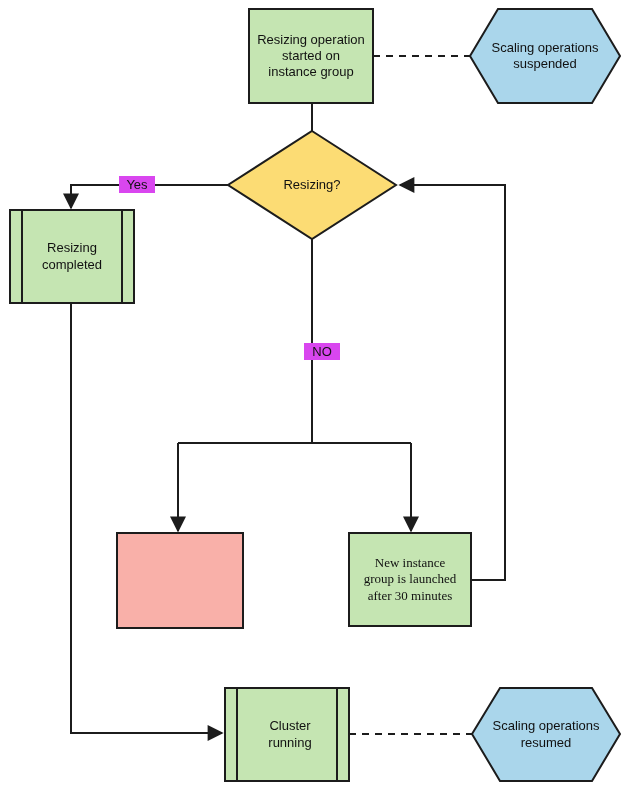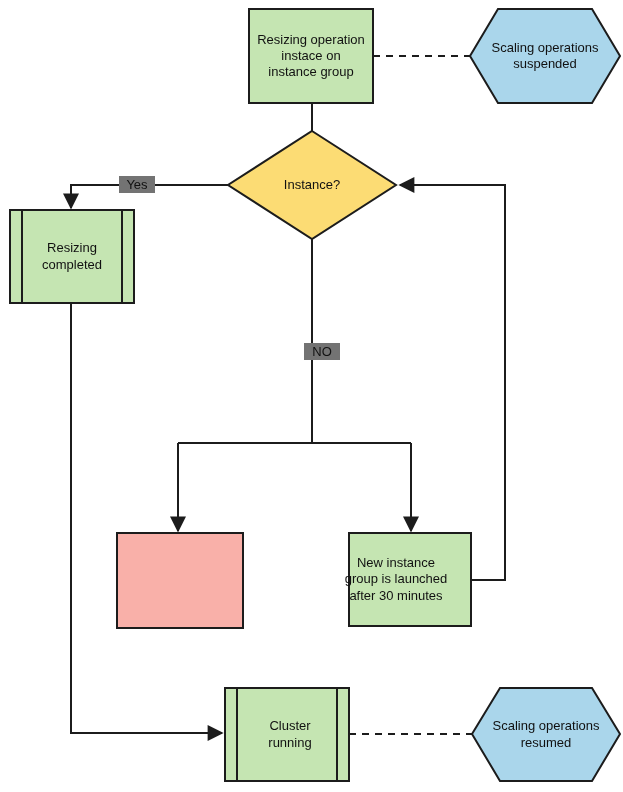--- a/index.html
+++ b/index.html
@@ -33,21 +33,21 @@
     color: #111111;
     pointer-events: none;
   }
   .edge-label {
     position: absolute;
     display: flex;
     align-items: center;
     justify-content: center;
     font-size: 13px;
     color: #111111;
-    background: #737373;
+    background: #d946ef;
     padding: 0 2px;
     pointer-events: none;
   }
 </style>
 </head>
 <body>
 
 <div id="canvas">
 
   <svg id="shape-layer" width="623" height="792" viewBox="0 0 623 792" xmlns="http://www.w3.org/2000/svg">
@@ -80,33 +80,33 @@
       <rect x="117" y="533" width="126" height="95" fill="#f9b0a9"></rect>
       <rect x="349" y="533" width="122" height="93" fill="#c5e5b2"></rect>
       <rect x="225" y="688" width="124" height="93" fill="#c5e5b2"></rect>
       <line x1="237" y1="688" x2="237" y2="781"></line>
       <line x1="337" y1="688" x2="337" y2="781"></line>
       <polygon points="472,734 500,688 592,688 620,734 592,781 500,781" fill="#aad6eb"></polygon>
     </g>
   </svg>
 
   <div class="node-label" style="left:249px; top:9px; width:124px; height:94px;">Resizing operation
-instace on
+started on
 instance group</div>
 
   <div class="node-label" style="left:470px; top:9px; width:150px; height:94px;">Scaling operations
 suspended</div>
 
-  <div class="node-label" style="left:228px; top:131px; width:168px; height:108px;">Instance?</div>
+  <div class="node-label" style="left:228px; top:131px; width:168px; height:108px;">Resizing?</div>
 
   <div class="node-label" style="left:22px; top:210px; width:100px; height:93px;">Resizing
 completed</div>
 
 
-  <div class="node-label" style="left:335px; top:533px; width:122px; height:93px;">New instance
+  <div class="node-label" style="left:349px; top:533px; width:122px; height:93px;font-family:Liberation Serif, serif;">New instance
 group is launched
 after 30 minutes</div>
 
   <div class="node-label" style="left:238px; top:688px; width:104px; height:93px;">Cluster
 running</div>
 
   <div class="node-label" style="left:472px; top:688px; width:148px; height:93px;">Scaling operations
 resumed</div>
 
   <div class="edge-label" style="left:119px; top:176px; width:32px; height:17px;">Yes</div>

